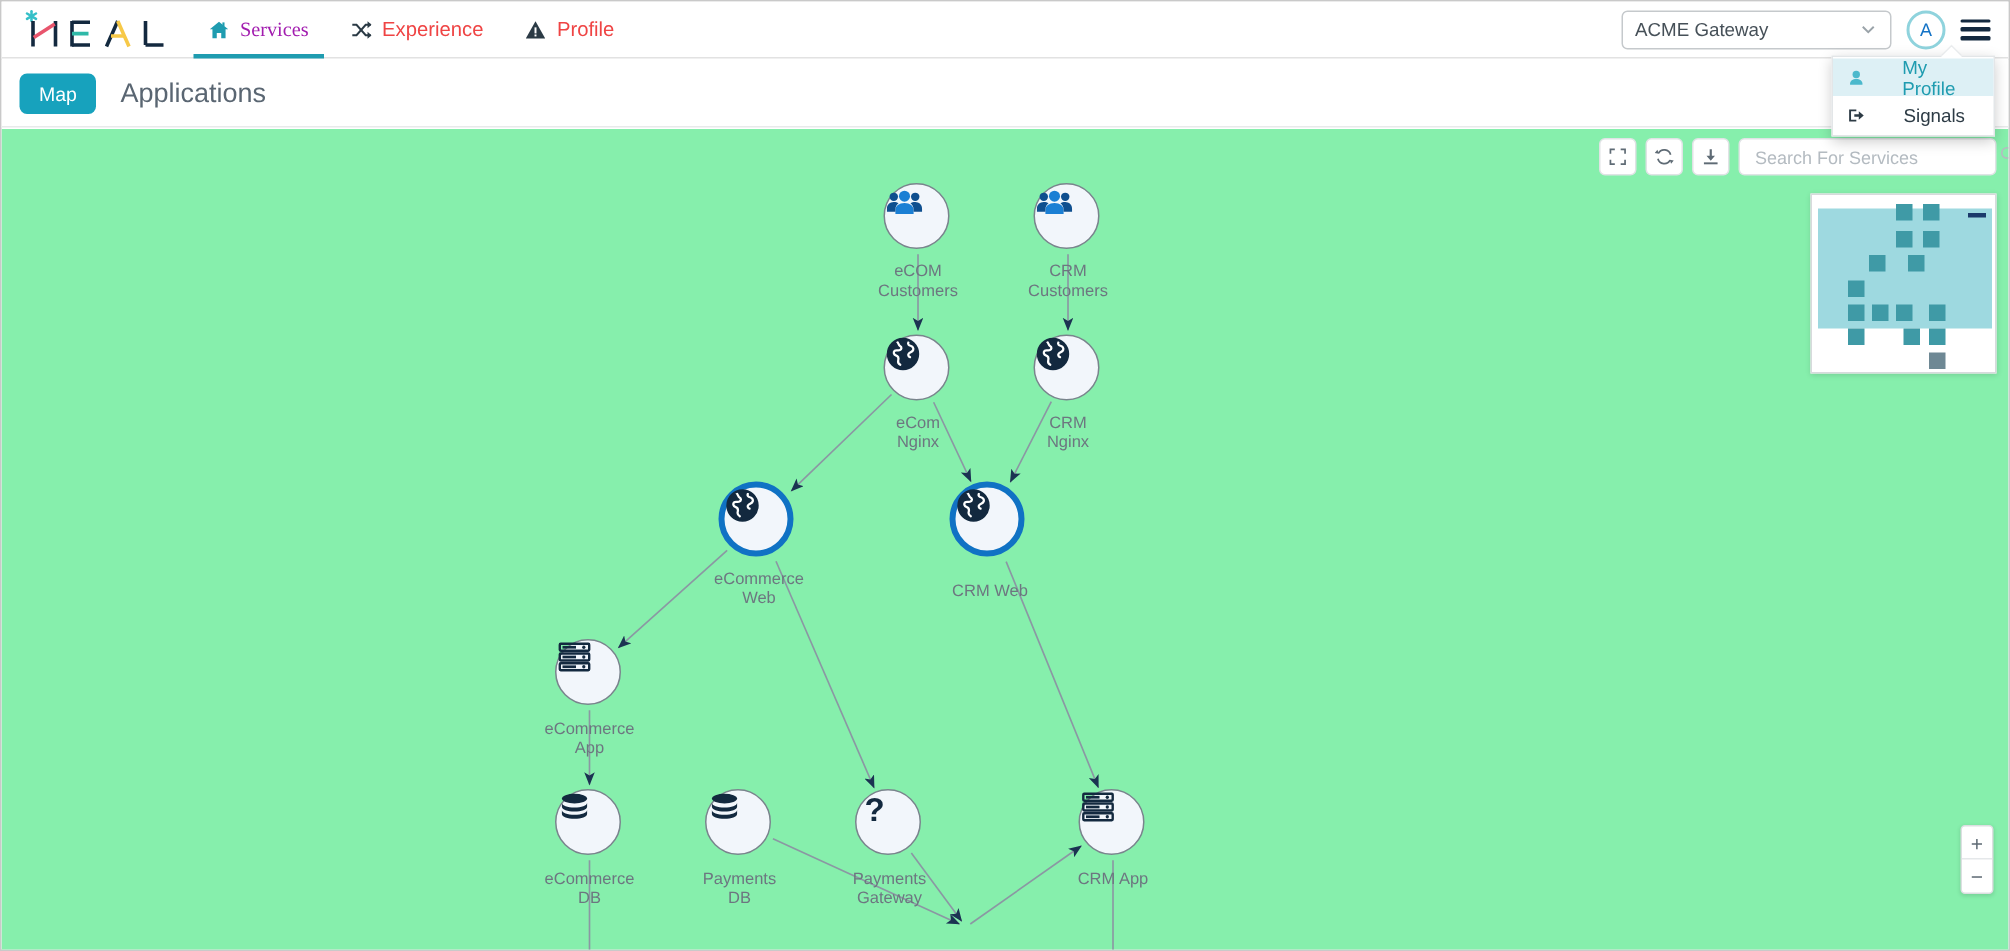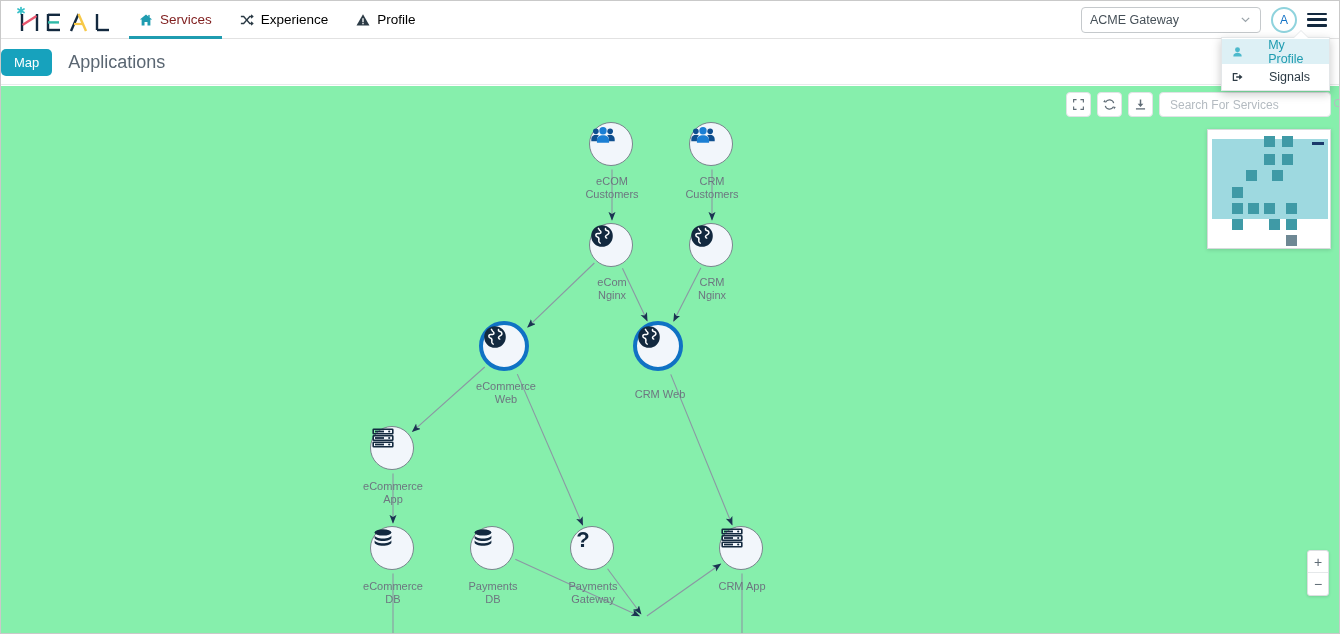--- a/index.html
+++ b/index.html
@@ -31,25 +31,25 @@
     width: 116px; height: 38px;
     position: relative; flex: none;
     display: flex; align-items: center; padding-left: 12px;
   }
   .logo-svg { display: block; }
 
   .nav { display: flex; align-items: stretch; height: 38px; margin-left: 8px; }
   .nav-item {
     display: flex; align-items: center; gap: 7px;
     height: 38px; padding: 0 14px;
-    font-size: 13.5px; color: #000000;
+    font-size: 13.5px; color: #ef4444;
     cursor: pointer; position: relative;
     white-space: nowrap;
   }
-  .nav-item.active { color: #7f1d1d; }
+  .nav-item.active { color: #a21caf; font-family: Liberation Serif, serif; }
   .nav-item.active::after {
     content: ""; position: absolute; left: 4px; right: 4px; bottom: 0;
     height: 3px; background: #1f9cb0;
   }
   .nav-ico { display: inline-flex; width: 14px; height: 14px; align-items: center; justify-content: center;}
 
   .header-right {
     margin-left: auto; display: flex; align-items: center;
     gap: 10px; padding-right: 12px; height: 38px;
   }
@@ -105,20 +105,21 @@
   .dd-item.hl { background: #ddf0f5; color: #1f9cb0; }
   .dd-ico { display: inline-flex; width: 13px; justify-content: center; }
 
   
   .subbar {
     position: absolute; top: 39px; left: 0;
     width: 1338px; height: 45px;
     background: #fff;
     border-bottom: 1px solid #e8eaeb;
     display: flex; align-items: center;
+    padding-left: 12px;
     z-index: 20;
   }
   .pill {
     height: 27px; min-width: 42px; padding: 0 13px;
     background: #17a2bd; color: #fff;
     border-radius: 5px;
     display: flex; align-items: center; justify-content: center;
     font-size: 13px; cursor: pointer;
   }
   .plain-tab {

